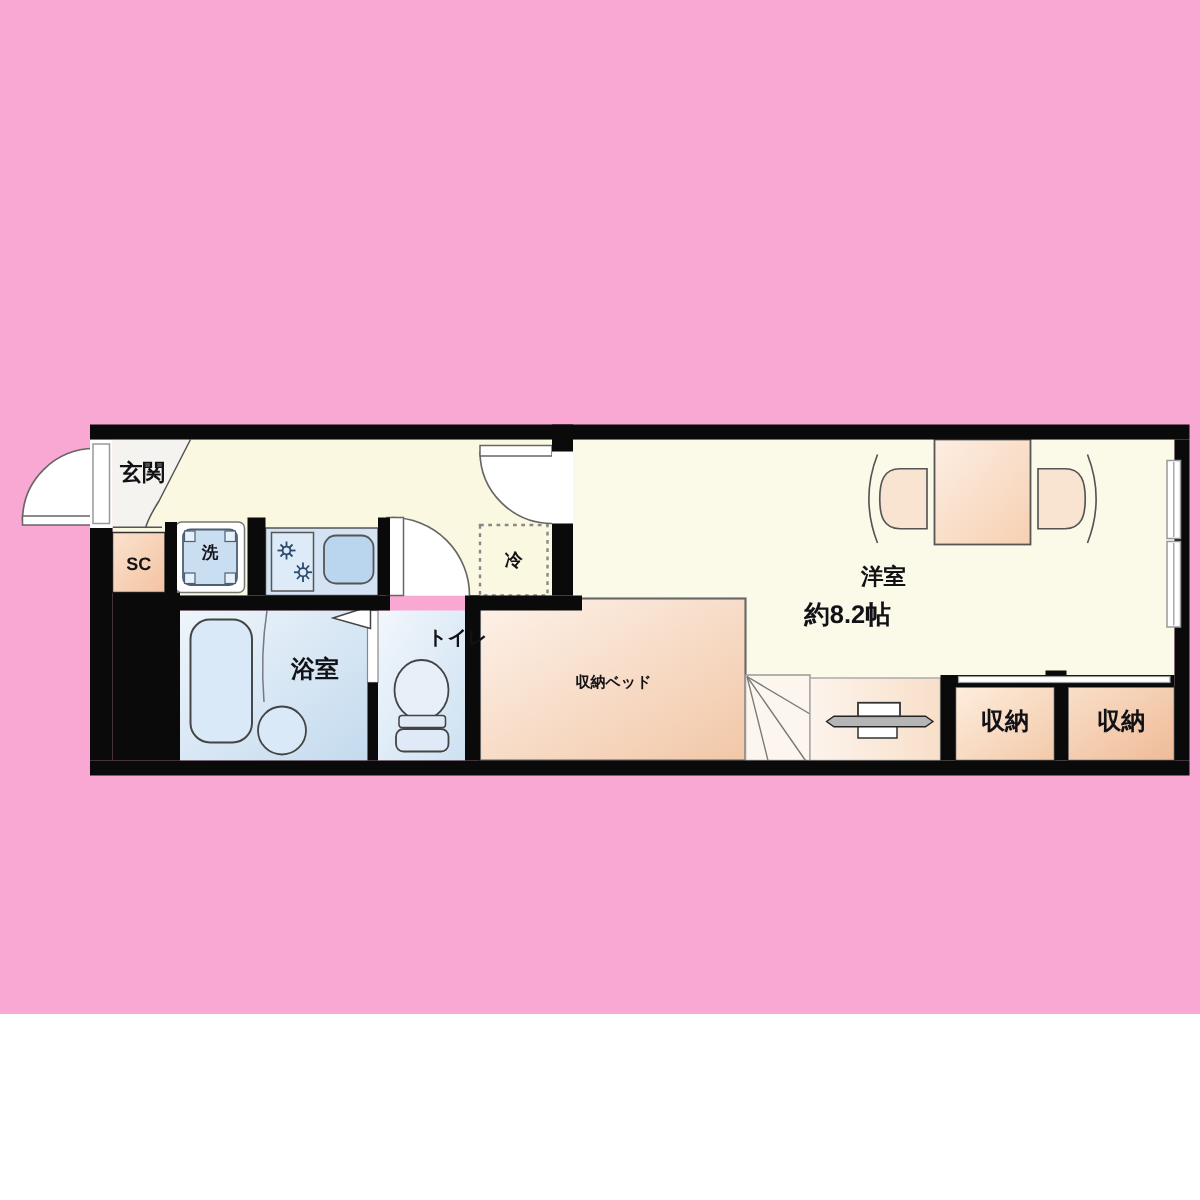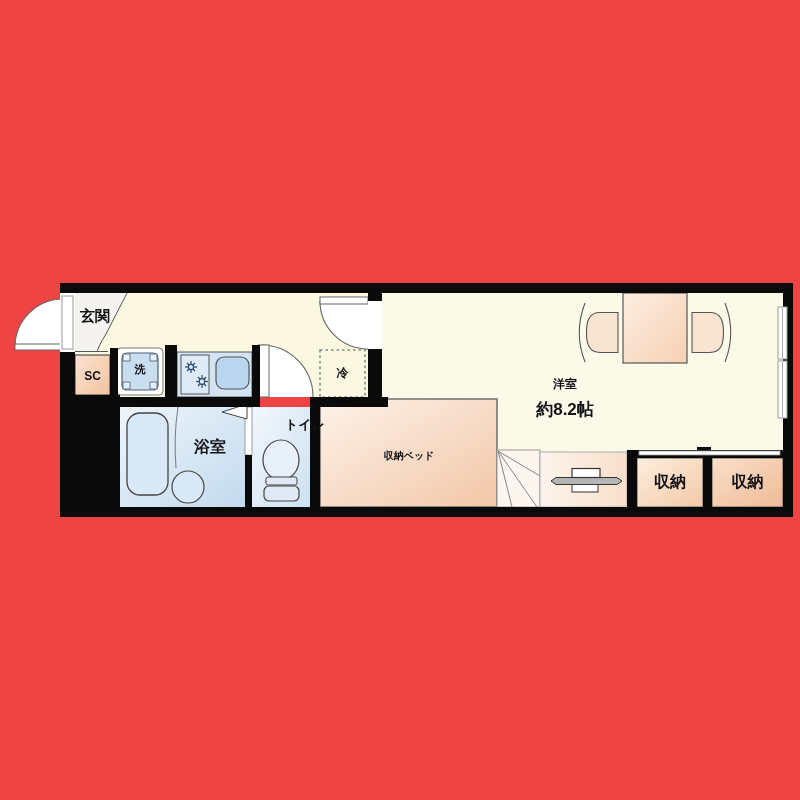--- a/index.html
+++ b/index.html
@@ -1,16 +1,16 @@
 <!DOCTYPE html>
 <html><head>
 <meta charset="utf-8">
 <style>
   html,body{margin:0;padding:0;background:#ffffff;}
-  #canvas{position:relative;width:800px;height:800px;background:#ef4444;overflow:hidden;
+  #canvas{position:relative;width:800px;height:676px;background:#f9a8d4;overflow:hidden;
           font-family:"Liberation Sans","DejaVu Sans",sans-serif;}
   #plan-svg{position:absolute;left:0;top:0;}
   .label{position:absolute;display:flex;align-items:center;justify-content:center;
          color:#121216;font-weight:700;line-height:1;white-space:nowrap;}
 </style>
 </head>
 <body>
 
 <div id="canvas">
 
@@ -178,18 +178,18 @@
   </g>
 </svg>
 
 <div class="label" style="left:68px;top:304px;width:54px;height:22px;font-size:15px;">玄関</div>
 <div class="label" style="left:75px;top:361px;width:35px;height:30px;font-size:12px;">SC</div>
 <div class="label" style="left:117px;top:360px;width:46px;height:18px;font-size:11px;">洗</div>
 <div class="label" style="left:320px;top:364px;width:45px;height:18px;font-size:12px;">冷</div>
 <div class="label" style="left:178px;top:437px;width:64px;height:20px;font-size:16px;">浴室</div>
 <div class="label" style="left:252px;top:415px;width:58px;height:18px;font-size:13px;padding-left:24px;">トイレ</div>
 <div class="label" style="left:328px;top:446px;width:162px;height:20px;font-size:10px;">収納ベッド</div>
-<div class="label" style="left:503px;top:372px;width:124px;height:24px;font-size:12px;">洋室</div>
+<div class="label" style="left:527px;top:372px;width:124px;height:24px;font-size:15px;">洋室</div>
 <div class="label" style="left:503px;top:397px;width:124px;height:24px;font-size:17px;">約8.2帖</div>
 <div class="label" style="left:637px;top:470px;width:66px;height:24px;font-size:16px;">収納</div>
 <div class="label" style="left:712px;top:470px;width:71px;height:24px;font-size:16px;">収納</div>
 
 </div>
 
 </body></html>

